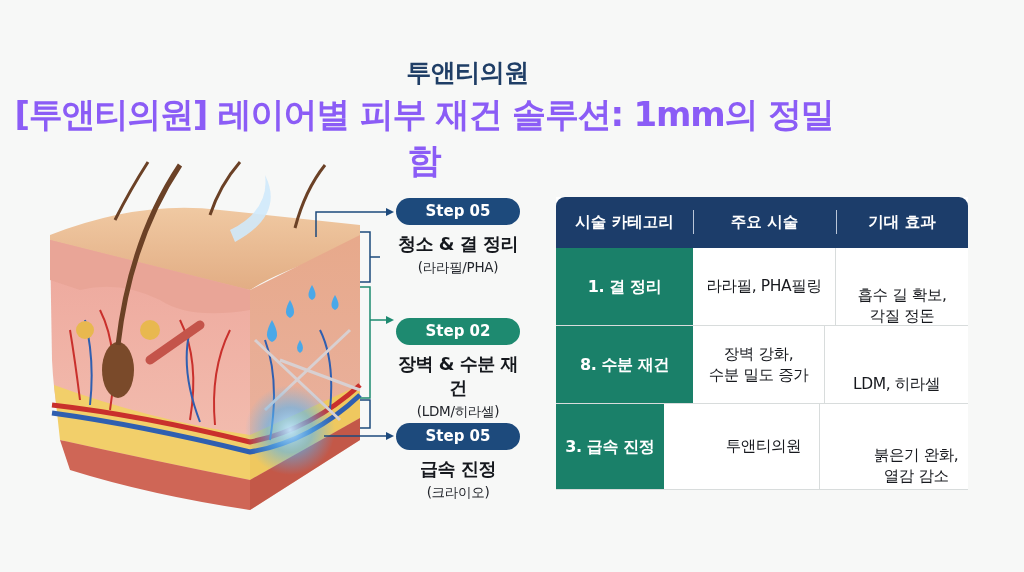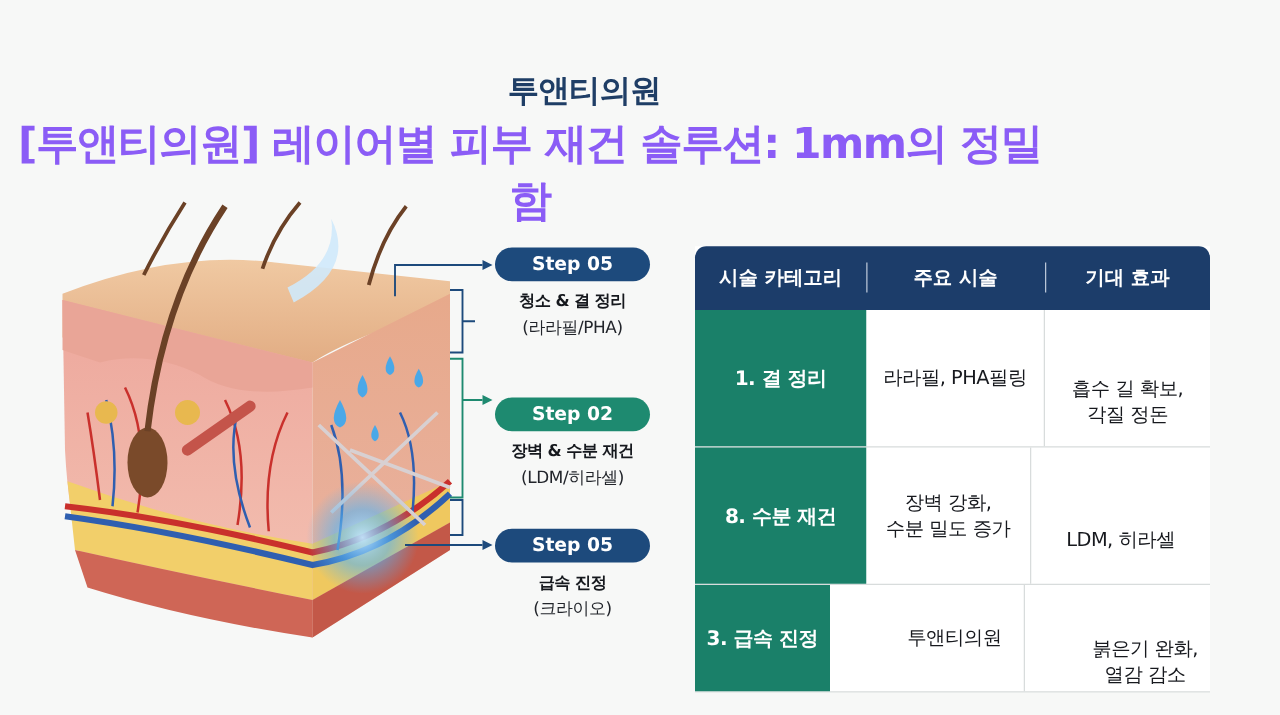--- a/index.html
+++ b/index.html
@@ -23,39 +23,39 @@
   
   .skin { position: absolute; left: 40px; top: 160px; width: 340px; height: 360px; }
   
   .step { position: absolute; left: 396px; width: 124px; text-align: center; }
   .step-pill {
     height: 27px; border-radius: 14px; color: #fff; font-weight: bold;
     font-size: 15px; line-height: 27px; text-align: center;
   }
   .pill-blue { background: #1d4a7c; }
   .pill-green { background: #1e8a70; }
-  .step-title { margin-top: 7px; font-size: 13px; font-weight: bold; color: #15181d; letter-spacing: -0.5px; }
+  .step-title { margin-top: 7px; font-size: 18px; font-weight: bold; color: #15181d; letter-spacing: -0.5px; }
   .step-sub { margin-top: 3px; font-size: 13.5px; color: #22252b; letter-spacing: -0.3px; }
   .connectors { position: absolute; left: 0; top: 0; width: 1024px; height: 572px; pointer-events: none; }
   
   .tbl {
     position: absolute; left: 556px; top: 197px; width: 412px;
     border-collapse: collapse; background: #fff;
   }
   .tbl-head {
     display: flex; height: 51px; background: #1c3d6a; border-radius: 9px 9px 0 0;
     color: #fff; font-weight: bold; font-size: 15.5px; align-items: center;
   }
   .th { text-align: center; position: relative; }
   .th + .th::before {
     content: ""; position: absolute; left: 0; top: -2px; height: 24px; width: 1px;
     background: #b9c6d8;
   }
   .c1 { width: 137px; } .c2 { width: 143px; } .c3 { width: 132px; }
-  .row { display: flex; height: 110px; border-bottom: 1.5px solid #d8dcdc; }
+  .row { display: flex; height: 78px; border-bottom: 1.5px solid #d8dcdc; }
   .row:last-child { height: 86px; gap: 44px; }
   .cell {
     display: flex; align-items: center; justify-content: center; text-align: center;
     font-size: 15.5px; color: #17191e; line-height: 1.35; letter-spacing: -0.4px;
     border-right: 1.5px solid #d8dcdc;
   }
   .cell:last-child { border-right: none; margin-top: 39px; }
   .cell.cat { background: #1a8069; color: #fff; font-weight: bold; font-size: 16px; border-right: none; }
   .cell.effect { white-space: pre-line; }
 </style>

